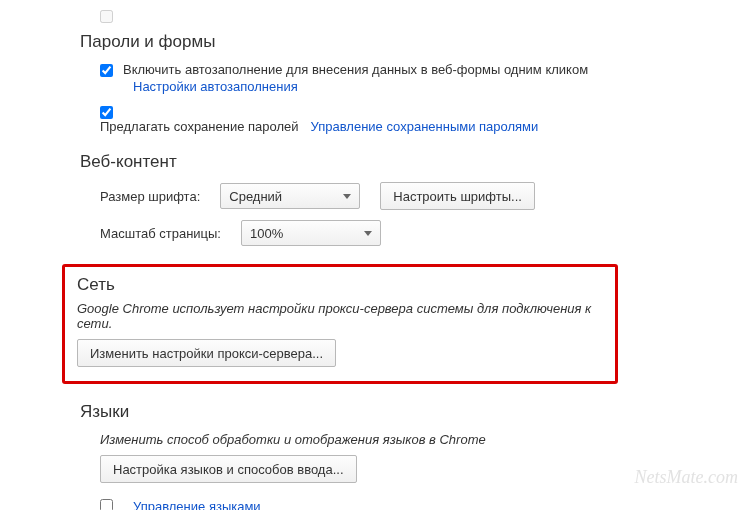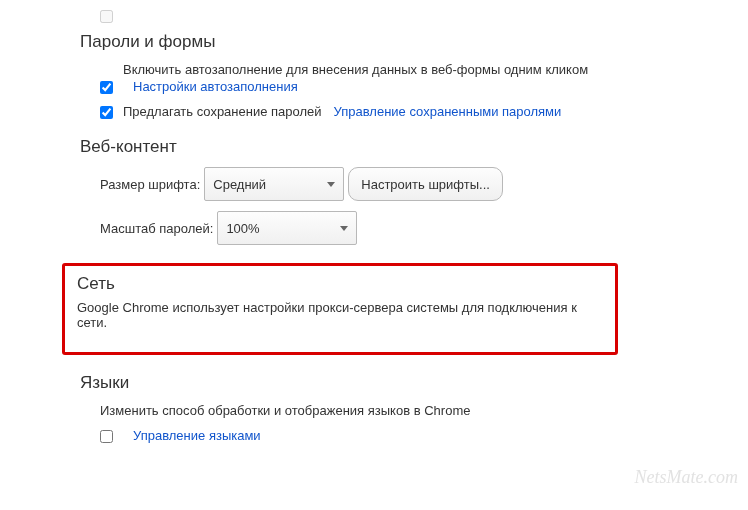--- a/index.html
+++ b/index.html
@@ -23,21 +23,21 @@
       font-size: 17px;
       color: #333;
       margin-bottom: 10px;
       font-weight: normal;
     }
     .section-body {
       padding-left: 20px;
     }
     .checkbox-row {
       display: flex;
-      align-items: flex-end;
+      align-items: flex-start;
       margin-bottom: 6px;
     }
     .checkbox-row input[type="checkbox"] {
       margin-top: 2px;
       margin-right: 10px;
       width: 13px;
       height: 13px;
     }
     .checkbox-col {
       display: flex;
@@ -54,75 +54,76 @@
       font-size: 13px;
     }
     .sub-link {
       margin-top: 2px;
       margin-left: 10px;
     }
     .form-row {
       display: flex;
       align-items: center;
       margin-bottom: 10px;
-      gap: 4px;
+      gap: 20px;
     }
     .form-row label {
       min-width: 120px;
       color: #333;
     }
     .select {
       display: inline-flex;
       align-items: center;
       justify-content: space-between;
       background: linear-gradient(#fdfdfd, #f0f0f0);
       border: 1px solid #b8b8b8;
       border-radius: 2px;
       padding: 3px 8px;
-      height: 34px;
+      height: 26px;
       font-size: 13px;
       color: #333;
       cursor: pointer;
       min-width: 140px;
     }
     .select.small { min-width: 140px; }
     .select .caret {
       width: 0; height: 0;
       border-left: 4px solid transparent;
       border-right: 4px solid transparent;
       border-top: 5px solid #666;
       margin-left: 10px;
     }
     .btn {
       display: inline-flex;
       align-items: center;
       background: linear-gradient(#fdfdfd, #f0f0f0);
       border: 1px solid #b8b8b8;
-      border-radius: 10px;
+      border-radius: 2px;
       padding: 3px 12px;
-      height: 34px;
+      height: 28px;
       font-size: 13px;
       color: #333;
       cursor: pointer;
     }
     .network-box {
       border: 3px solid #d80000;
       border-radius: 3px;
       padding: 8px 18px 14px 12px;
       margin-left: -18px;
       margin-right: 130px;
       margin-bottom: 18px;
     }
     .network-box .section-title { margin-bottom: 6px; }
     .network-body {
       padding-left: 0;
     }
     .info-text {
       color: #333;
       margin-bottom: 8px;
+      font-style: italic;
     }
     .section.lang .section-body {
       padding-left: 20px;
     }
     .watermark {
       position: absolute;
       right: 10px;
       bottom: 22px;
       font-family: Georgia, "Times New Roman", serif;
       font-size: 18px;
@@ -148,21 +149,21 @@
   <div class="section">
     <div class="section-title">Пароли и формы</div>
     <div class="section-body">
       <div class="checkbox-row">
         <input type="checkbox" checked="" style="">
         <div class="checkbox-col">
           <span>Включить автозаполнение для внесения данных в веб-формы одним кликом</span>
           <span class="link sub-link">Настройки автозаполнения</span>
         </div>
       </div>
-      <div class="checkbox-row" style="margin-top:10px;">
+      <div class="checkbox-row" style="margin-top:10px;flex-direction:column;">
         <input type="checkbox" checked="" style="">
         <div class="checkbox-col">
           <div class="inline">
             <span>Предлагать сохранение паролей</span>
             <span class="link">Управление сохраненными паролями</span>
           </div>
         </div>
       </div>
     </div>
   </div>
@@ -172,40 +173,44 @@
     <div class="section-body">
       <div class="form-row">
         <label style="min-width:96px;">Размер шрифта:</label>
         <div class="select small">
           <span>Средний</span>
           <span class="caret"></span>
         </div>
         <div class="btn">Настроить шрифты...</div>
       </div>
       <div class="form-row">
-        <label style="min-width:auto;">Масштаб паролей:</label>
+        <label style="min-width:auto;">Масштаб страницы:</label>
         <div class="select small">
           <span>100%</span>
           <span class="caret"></span>
         </div>
       </div>
     </div>
   </div>
 
   <div class="network-box">
     <div class="section-title">Сеть</div>
     <div class="network-body">
       <div class="info-text">Google Chrome использует настройки прокси-сервера системы для подключения к сети.</div>
+      <div class="btn">Изменить настройки прокси-сервера...</div>
     </div>
   </div>
 
   <div class="section lang">
     <div class="section-title">Языки</div>
     <div class="section-body">
       <div class="info-text">Изменить способ обработки и отображения языков в Chrome</div>
+      <div style="margin-bottom:14px;">
+        <div class="btn">Настройка языков и способов ввода...</div>
+      </div>
       <div class="checkbox-row">
         <input type="checkbox" style="">
         <div class="checkbox-col">
           <span class="link sub-link">Управление языками</span>
         </div>
       </div>
     </div>
   </div>
 
 </div>

